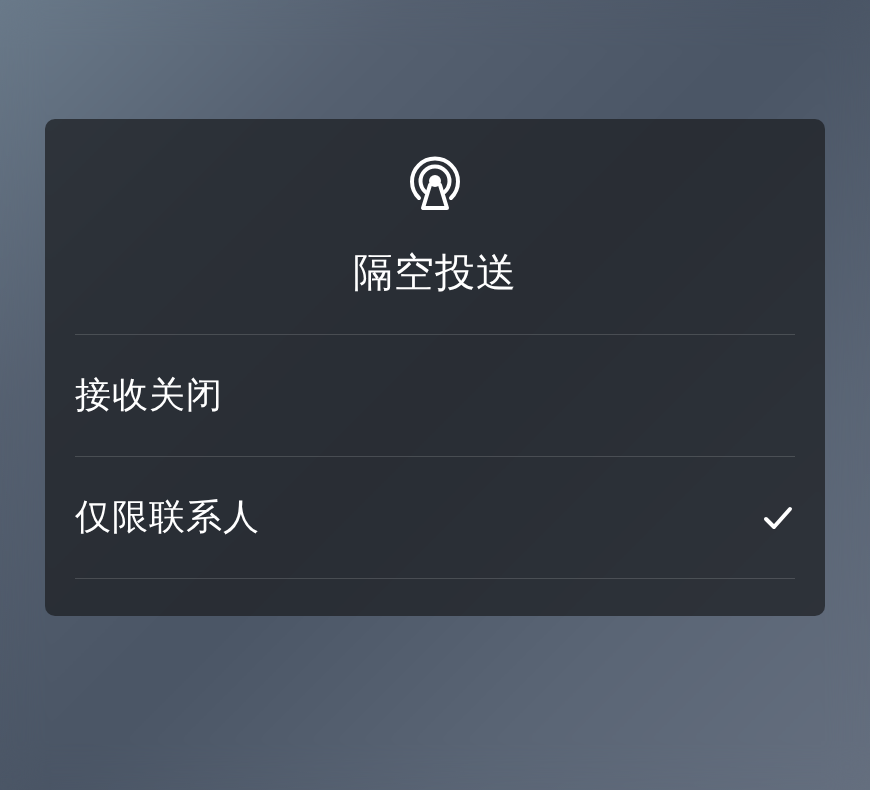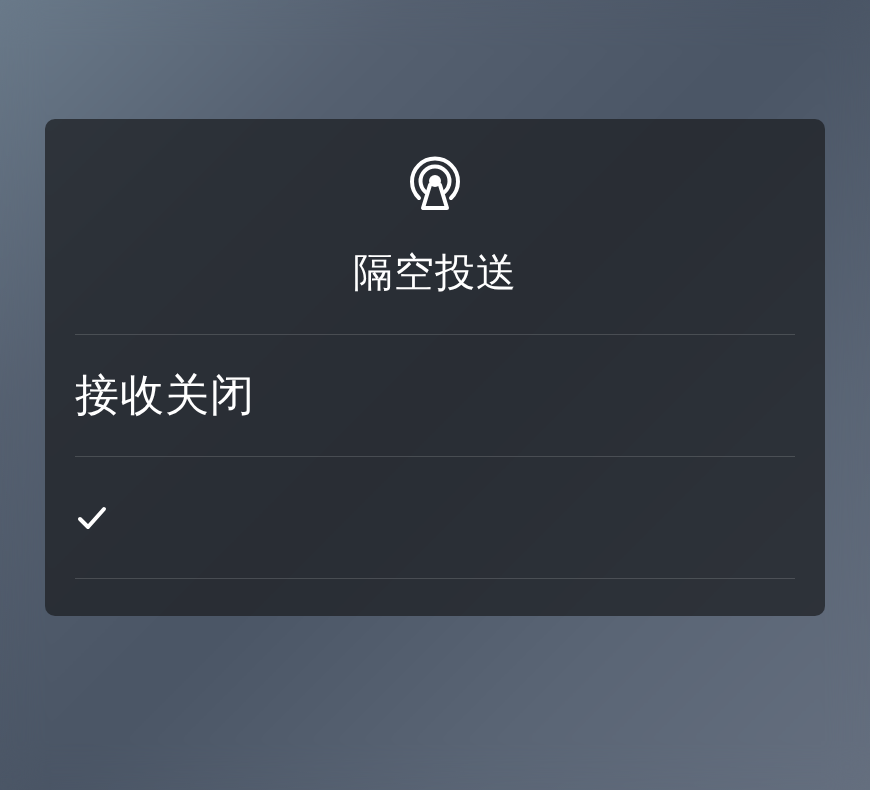--- a/index.html
+++ b/index.html
@@ -76,21 +76,21 @@
       display: flex;
       align-items: center;
       justify-content: space-between;
       height: 122px;
       border-top: 1px solid rgba(255, 255, 255, 0.15);
       cursor: pointer;
     }
     
     .option-label {
       color: #ffffff;
-      font-size: 44px;
+      font-size: 36px;
       font-weight: 400;
       letter-spacing: 1px;
     }
     
     .checkmark-icon {
       width: 34px;
       height: 34px;
       display: flex;
       align-items: center;
       justify-content: center;
@@ -123,20 +123,21 @@
     <div class="panel-title">隔空投送</div>
   </div>
 
   <div class="options">
 
     <div class="option-item">
       <span class="option-label">接收关闭</span>
     </div>
 
     <div class="option-item">
+      <span class="option-label">仅限联系人</span>
       <span class="checkmark-icon">
         <svg viewBox="0 0 34 34" fill="none">
           <path d="M 5 18 L 13 26 L 29 8" stroke="#ffffff" stroke-width="4" stroke-linecap="round" stroke-linejoin="round"></path>
         </svg>
       </span>
     </div>
 
 
   </div>
 

